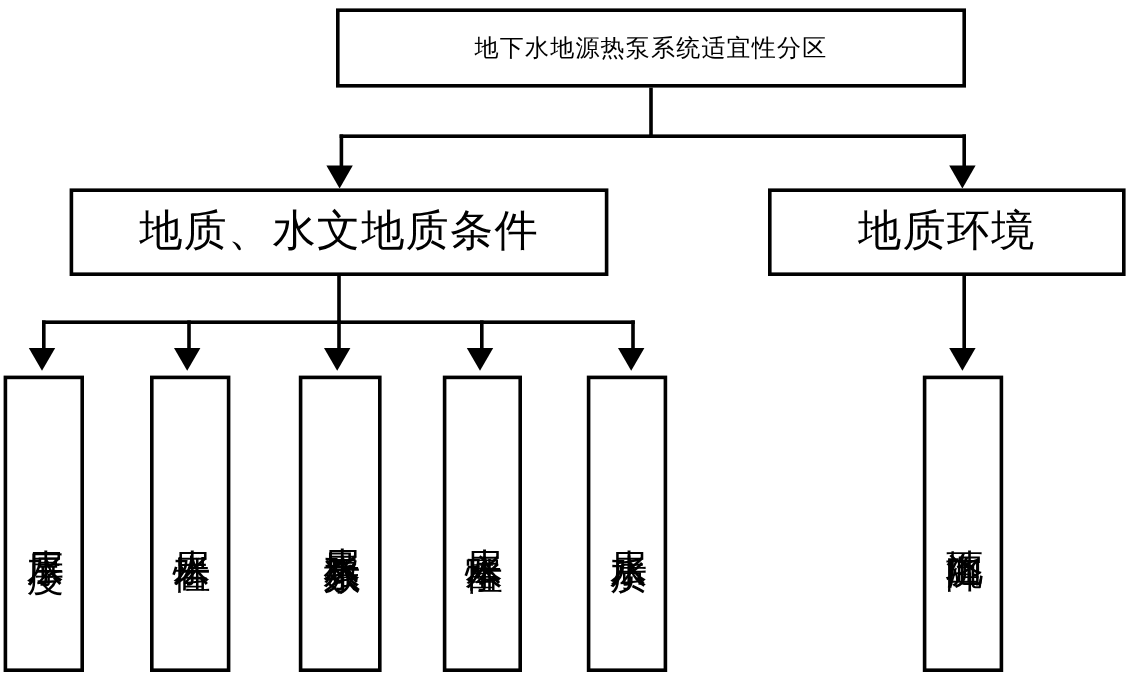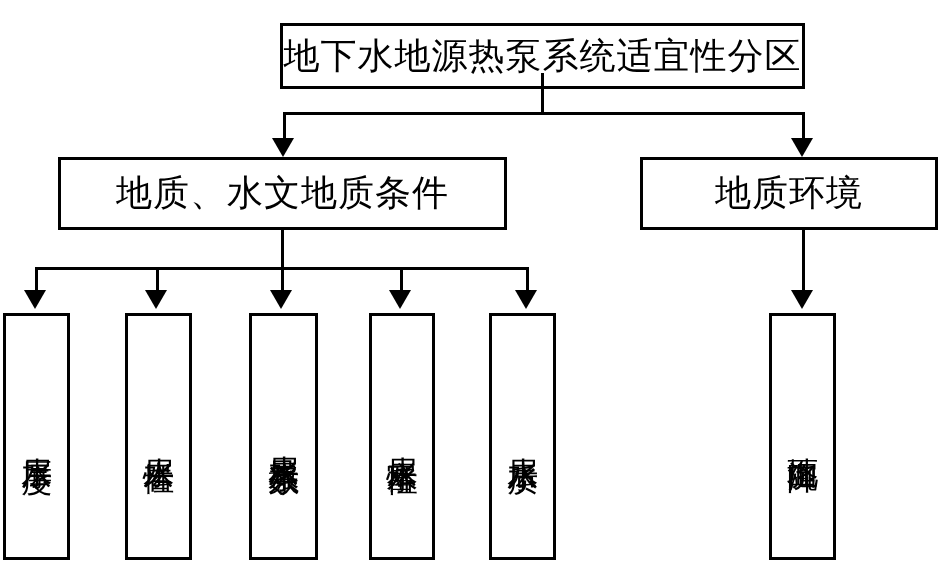--- a/index.html
+++ b/index.html
@@ -33,21 +33,21 @@
   .node.horizontal {
     writing-mode: horizontal-tb;
     letter-spacing: 1px;
   }
   .node.vertical {
     writing-mode: vertical-rl;
     text-orientation: upright;
     letter-spacing: 2px;
     padding: 4px 0;
   }
-  .node-root   { font-size: 36px; margin-top: 16px; }
+  .node-root   { font-size: 20px; }
   .node-mid    { font-size: 36px; }
   .node-leaf   { font-size: 31px; }
 
   
   .hline {
     position: absolute;
     background: #000000;
     height: 3px;
   }
   .vline {

